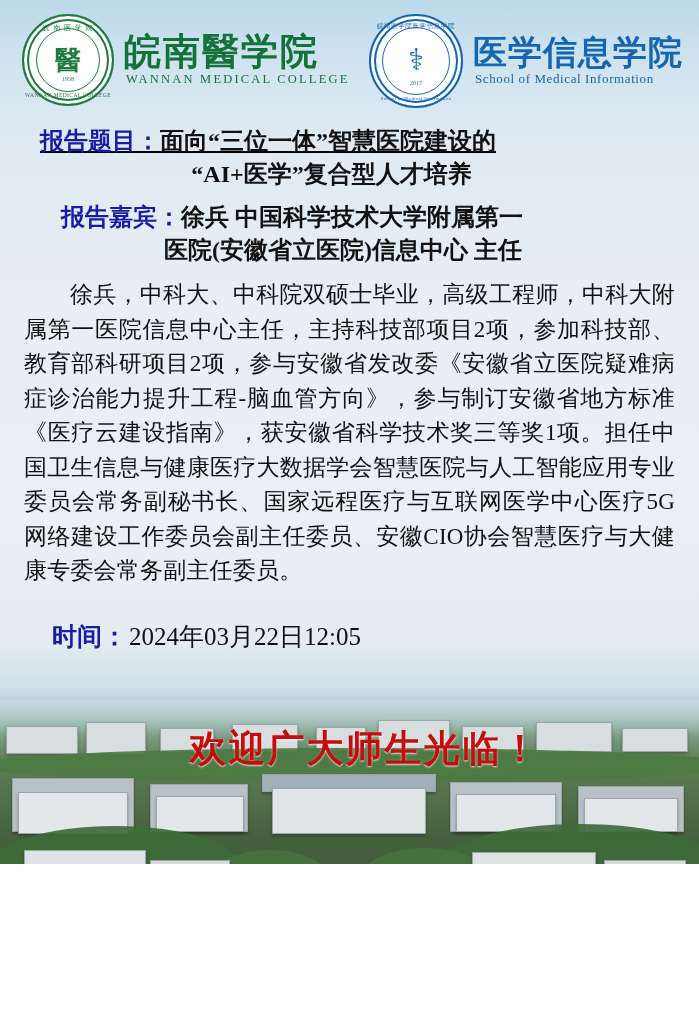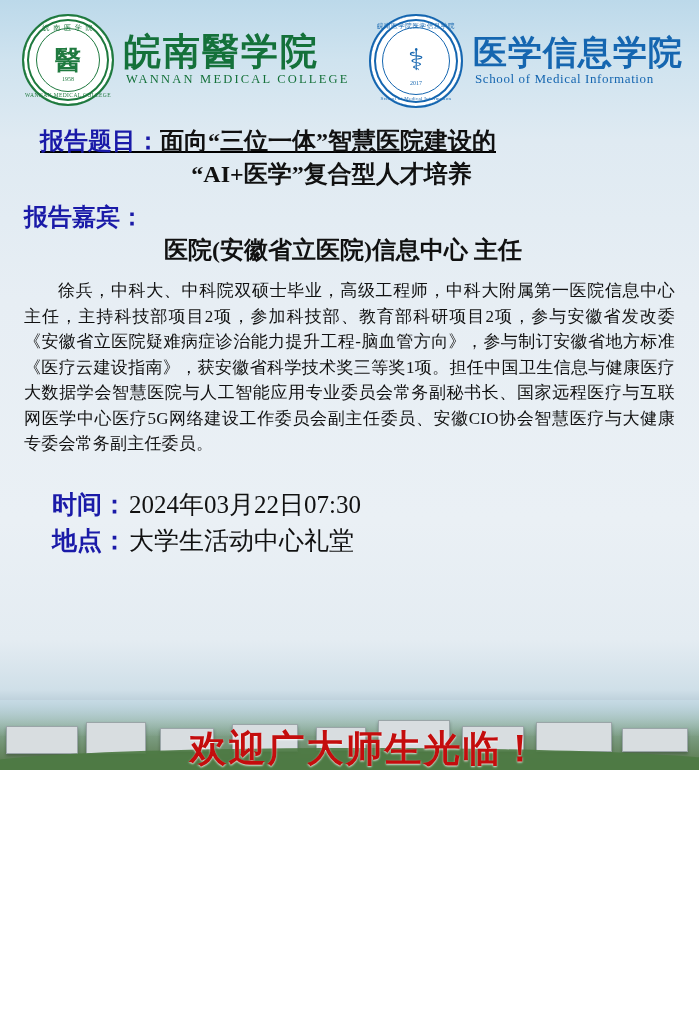--- a/index.html
+++ b/index.html
@@ -8,21 +8,21 @@
   }
   body {
     width: 699px;
     height: 1011px;
     font-family: "Liberation Serif", serif;
     overflow: hidden;
   }
   .poster {
     position: relative;
     width: 699px;
-    height: 770px;
+    height: 864px;
     background: linear-gradient(to bottom,
        #bcd9ea 0px, #cfe3ef 60px, #dfeaf2 140px,
        #e7eef4 300px, #eaf0f5 520px, #e4ecf2 640px,
        #cfdfe8 690px, #b7cbd6 705px);
     overflow: hidden;
   }
 
   
   .scenery {
     position: absolute;
@@ -168,20 +168,21 @@
     padding: 0 24px;
     box-sizing: border-box;
   }
   .field-row {
     display: flex;
     align-items: flex-start;
     font-size: 24px;
     font-weight: bold;
     line-height: 1.42;
     margin-bottom: 2px;
+    margin-left: 37px;
   }
   .field-label {
     color: #1a1aa8;
     white-space: nowrap;
     flex: 0 0 auto;
   }
   .field-value {
     color: #111111;
     flex: 1 1 auto;
   }
@@ -198,21 +199,21 @@
   .guest-line2 {
     font-size: 24px;
     font-weight: bold;
     color: #111;
     margin: -2px 0 12px 0;
     padding-left: 140px;
   }
 
   .bio {
     margin-top: 4px;
-    font-size: 17px;
+    font-size: 23px;
     line-height: 1.5;
     color: #111;
     text-align: justify;
     text-indent: 2em;
     letter-spacing: .2px;
   }
 
   .when-where {
     margin-top: 30px;
   }
@@ -329,32 +330,29 @@
   <div class="content">
 
     <div class="field-row title-row">
       <div class="field-label">报告题目：</div>
       <div class="field-value">面向“三位一体”智慧医院建设的</div>
     </div>
     <div class="title-line2">“AI+医学”复合型人才培养</div>
 
     <div class="field-row">
       <div class="field-label">报告嘉宾：</div>
+      <div class="field-value">徐兵 中国科学技术大学附属第一</div>
     </div>
     <div class="guest-line2">医院(安徽省立医院)信息中心 主任</div>
 
     <div class="bio">徐兵，中科大、中科院双硕士毕业，高级工程师，中科大附属第一医院信息中心主任，主持科技部项目2项，参加科技部、教育部科研项目2项，参与安徽省发改委《安徽省立医院疑难病症诊治能力提升工程-脑血管方向》，参与制订安徽省地方标准《医疗云建设指南》，获安徽省科学技术奖三等奖1项。担任中国卫生信息与健康医疗大数据学会智慧医院与人工智能应用专业委员会常务副秘书长、国家远程医疗与互联网医学中心医疗5G网络建设工作委员会副主任委员、安徽CIO协会智慧医疗与大健康专委会常务副主任委员。</div>
 
     <div class="when-where">
       <div class="ww-row">
         <span class="ww-label">时间：</span>
-        <span class="ww-value">2024年03月22日07:30</span>
-      </div>
-      <div class="ww-row">
-        <span class="ww-label">地点：</span>
-        <span class="ww-value">大学生活动中心礼堂</span>
+        <span class="ww-value">2024年03月22日12:05</span>
       </div>
     </div>
   </div>
 
   <div class="welcome">欢迎广大师生光临！</div>
 
 </div>
 
 </body></html>

